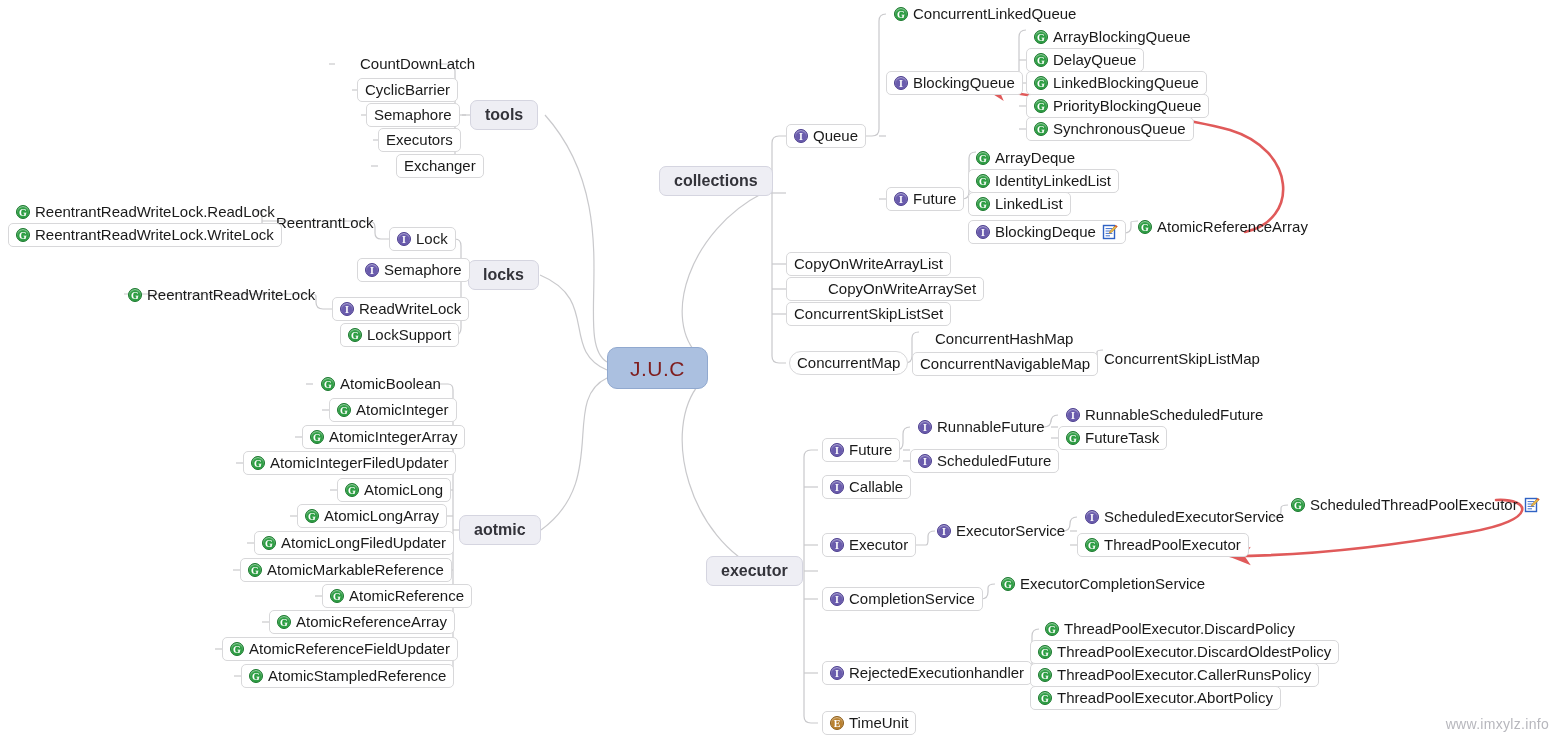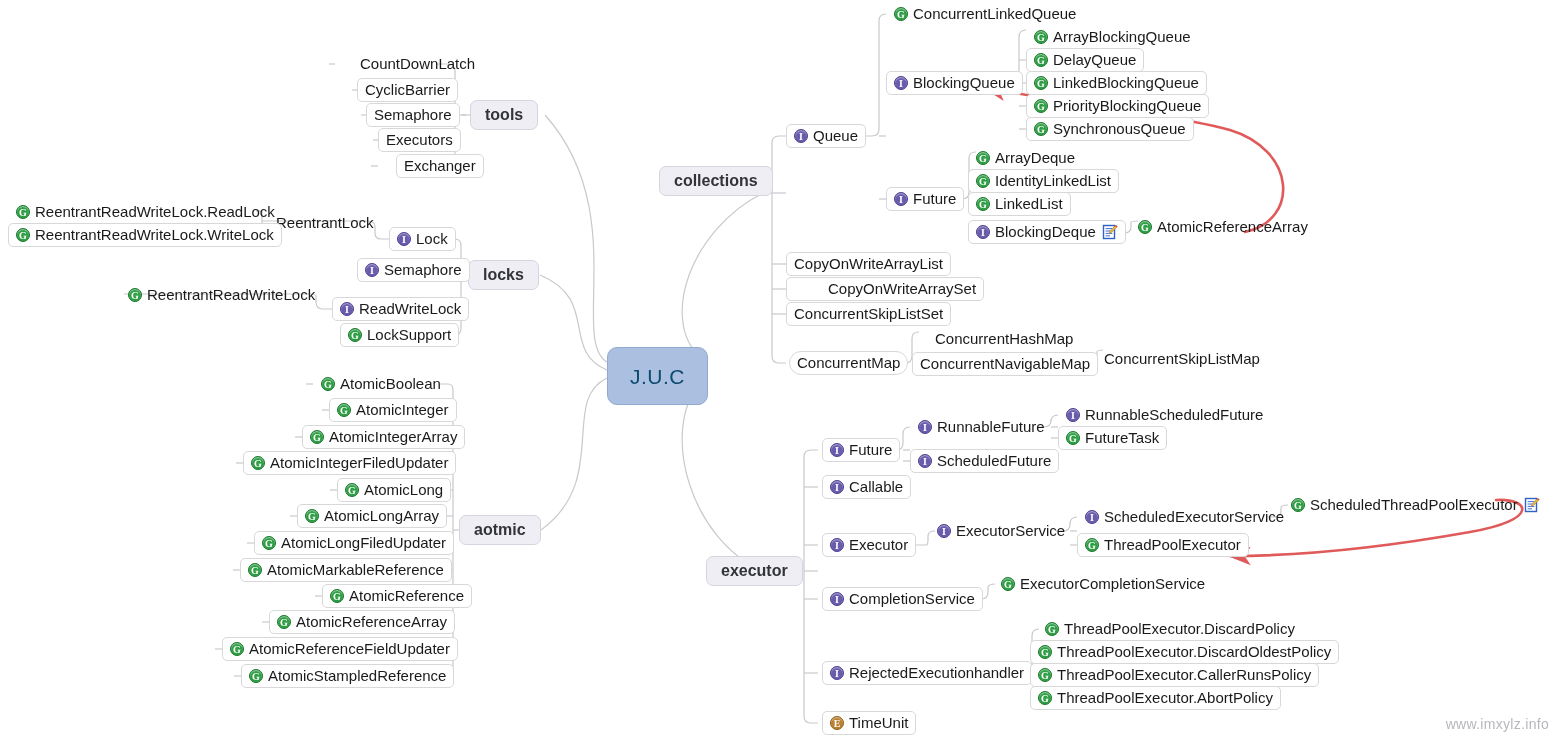--- a/index.html
+++ b/index.html
@@ -78,23 +78,23 @@
     color: #33333a;
     height: 30px;
     justify-content: center;
   }
   
   .n-root {
     background: #abc0e0;
     border: 1px solid #91a9cf;
     border-radius: 10px;
     font-size: 21px;
-    color: #0c4a6e;
+    color: #7f1d1d;
     padding: 8px 22px;
-    height: 58px;
+    height: 42px;
     justify-content: center;
     letter-spacing: .5px;
   }
 
   
   .ic {
     display: inline-block;
     flex: 0 0 auto;
     width: 14px;
     height: 14px;

